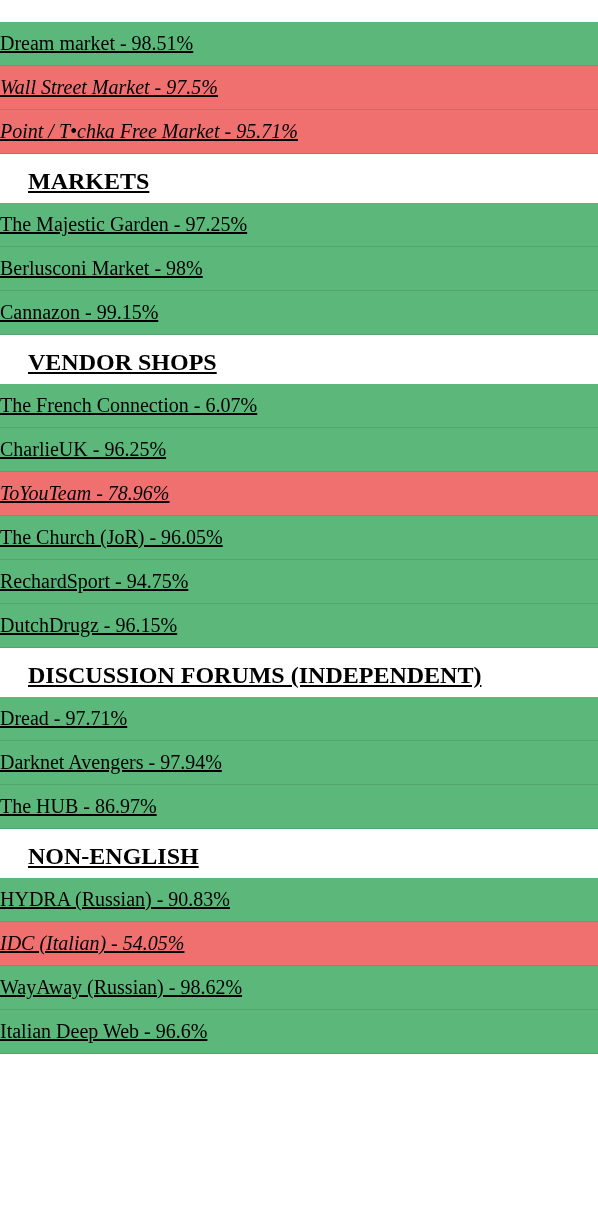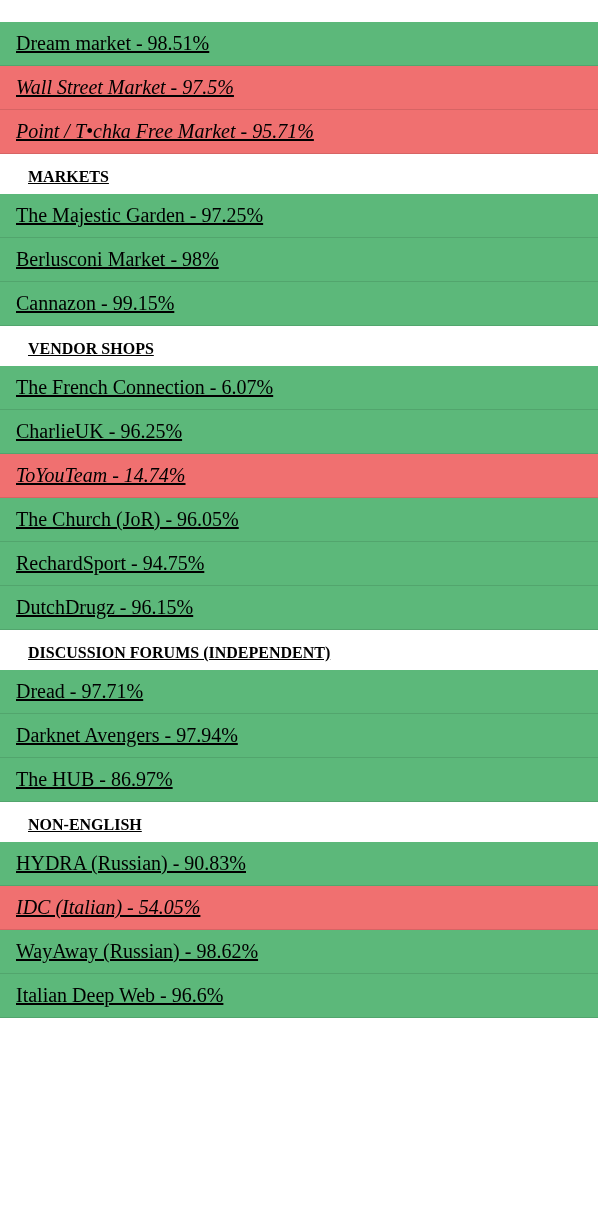--- a/index.html
+++ b/index.html
@@ -14,30 +14,30 @@
       font-size: 18px;
     }
     .page-title {
       font-size: 26px;
       font-weight: bold;
       text-decoration: underline;
       padding: 12px 20px 10px 20px;
       color: #000;
     }
     .section-title {
-      font-size: 16px;
+      font-size: 24px;
       font-weight: bold;
       text-decoration: underline;
       padding: 10px 20px 8px 28px;
       color: #000;
     }
     .list-item {
       display: block;
       width: 100%;
-      padding: 10px 16px;
+      padding: 10px 0;
       font-size: 20px;
       color: #000;
       text-decoration: underline;
       border: none;
       border-bottom: 1px solid rgba(0,0,0,0.1);
       cursor: pointer;
       text-align: left;
     }
     .list-item.green {
       background-color: #5cb87a;
@@ -67,21 +67,21 @@
 <div id="sections-container">
     <div class="section-gap"></div>
     <div class="section-title">MARKETS</div>
     <div class="list-item green">The Majestic Garden - 97.25%</div>
     <div class="list-item green">Berlusconi Market - 98%</div>
     <div class="list-item green">Cannazon - 99.15%</div>
     <div class="section-gap"></div>
     <div class="section-title">VENDOR SHOPS</div>
     <div class="list-item green">The French Connection - 6.07%</div>
     <div class="list-item green">CharlieUK - 96.25%</div>
-    <div class="list-item red">ToYouTeam - 14.74%</div>
+    <div class="list-item red">ToYouTeam - 78.96%</div>
     <div class="list-item green">The Church (JoR) - 96.05%</div>
     <div class="list-item green">RechardSport - 94.75%</div>
     <div class="list-item green">DutchDrugz - 96.15%</div>
     <div class="section-gap"></div>
     <div class="section-title">DISCUSSION FORUMS (INDEPENDENT)</div>
     <div class="list-item green">Dread - 97.71%</div>
     <div class="list-item green">Darknet Avengers - 97.94%</div>
     <div class="list-item green">The HUB - 86.97%</div>
     <div class="section-gap"></div>
     <div class="section-title">NON-ENGLISH</div>

